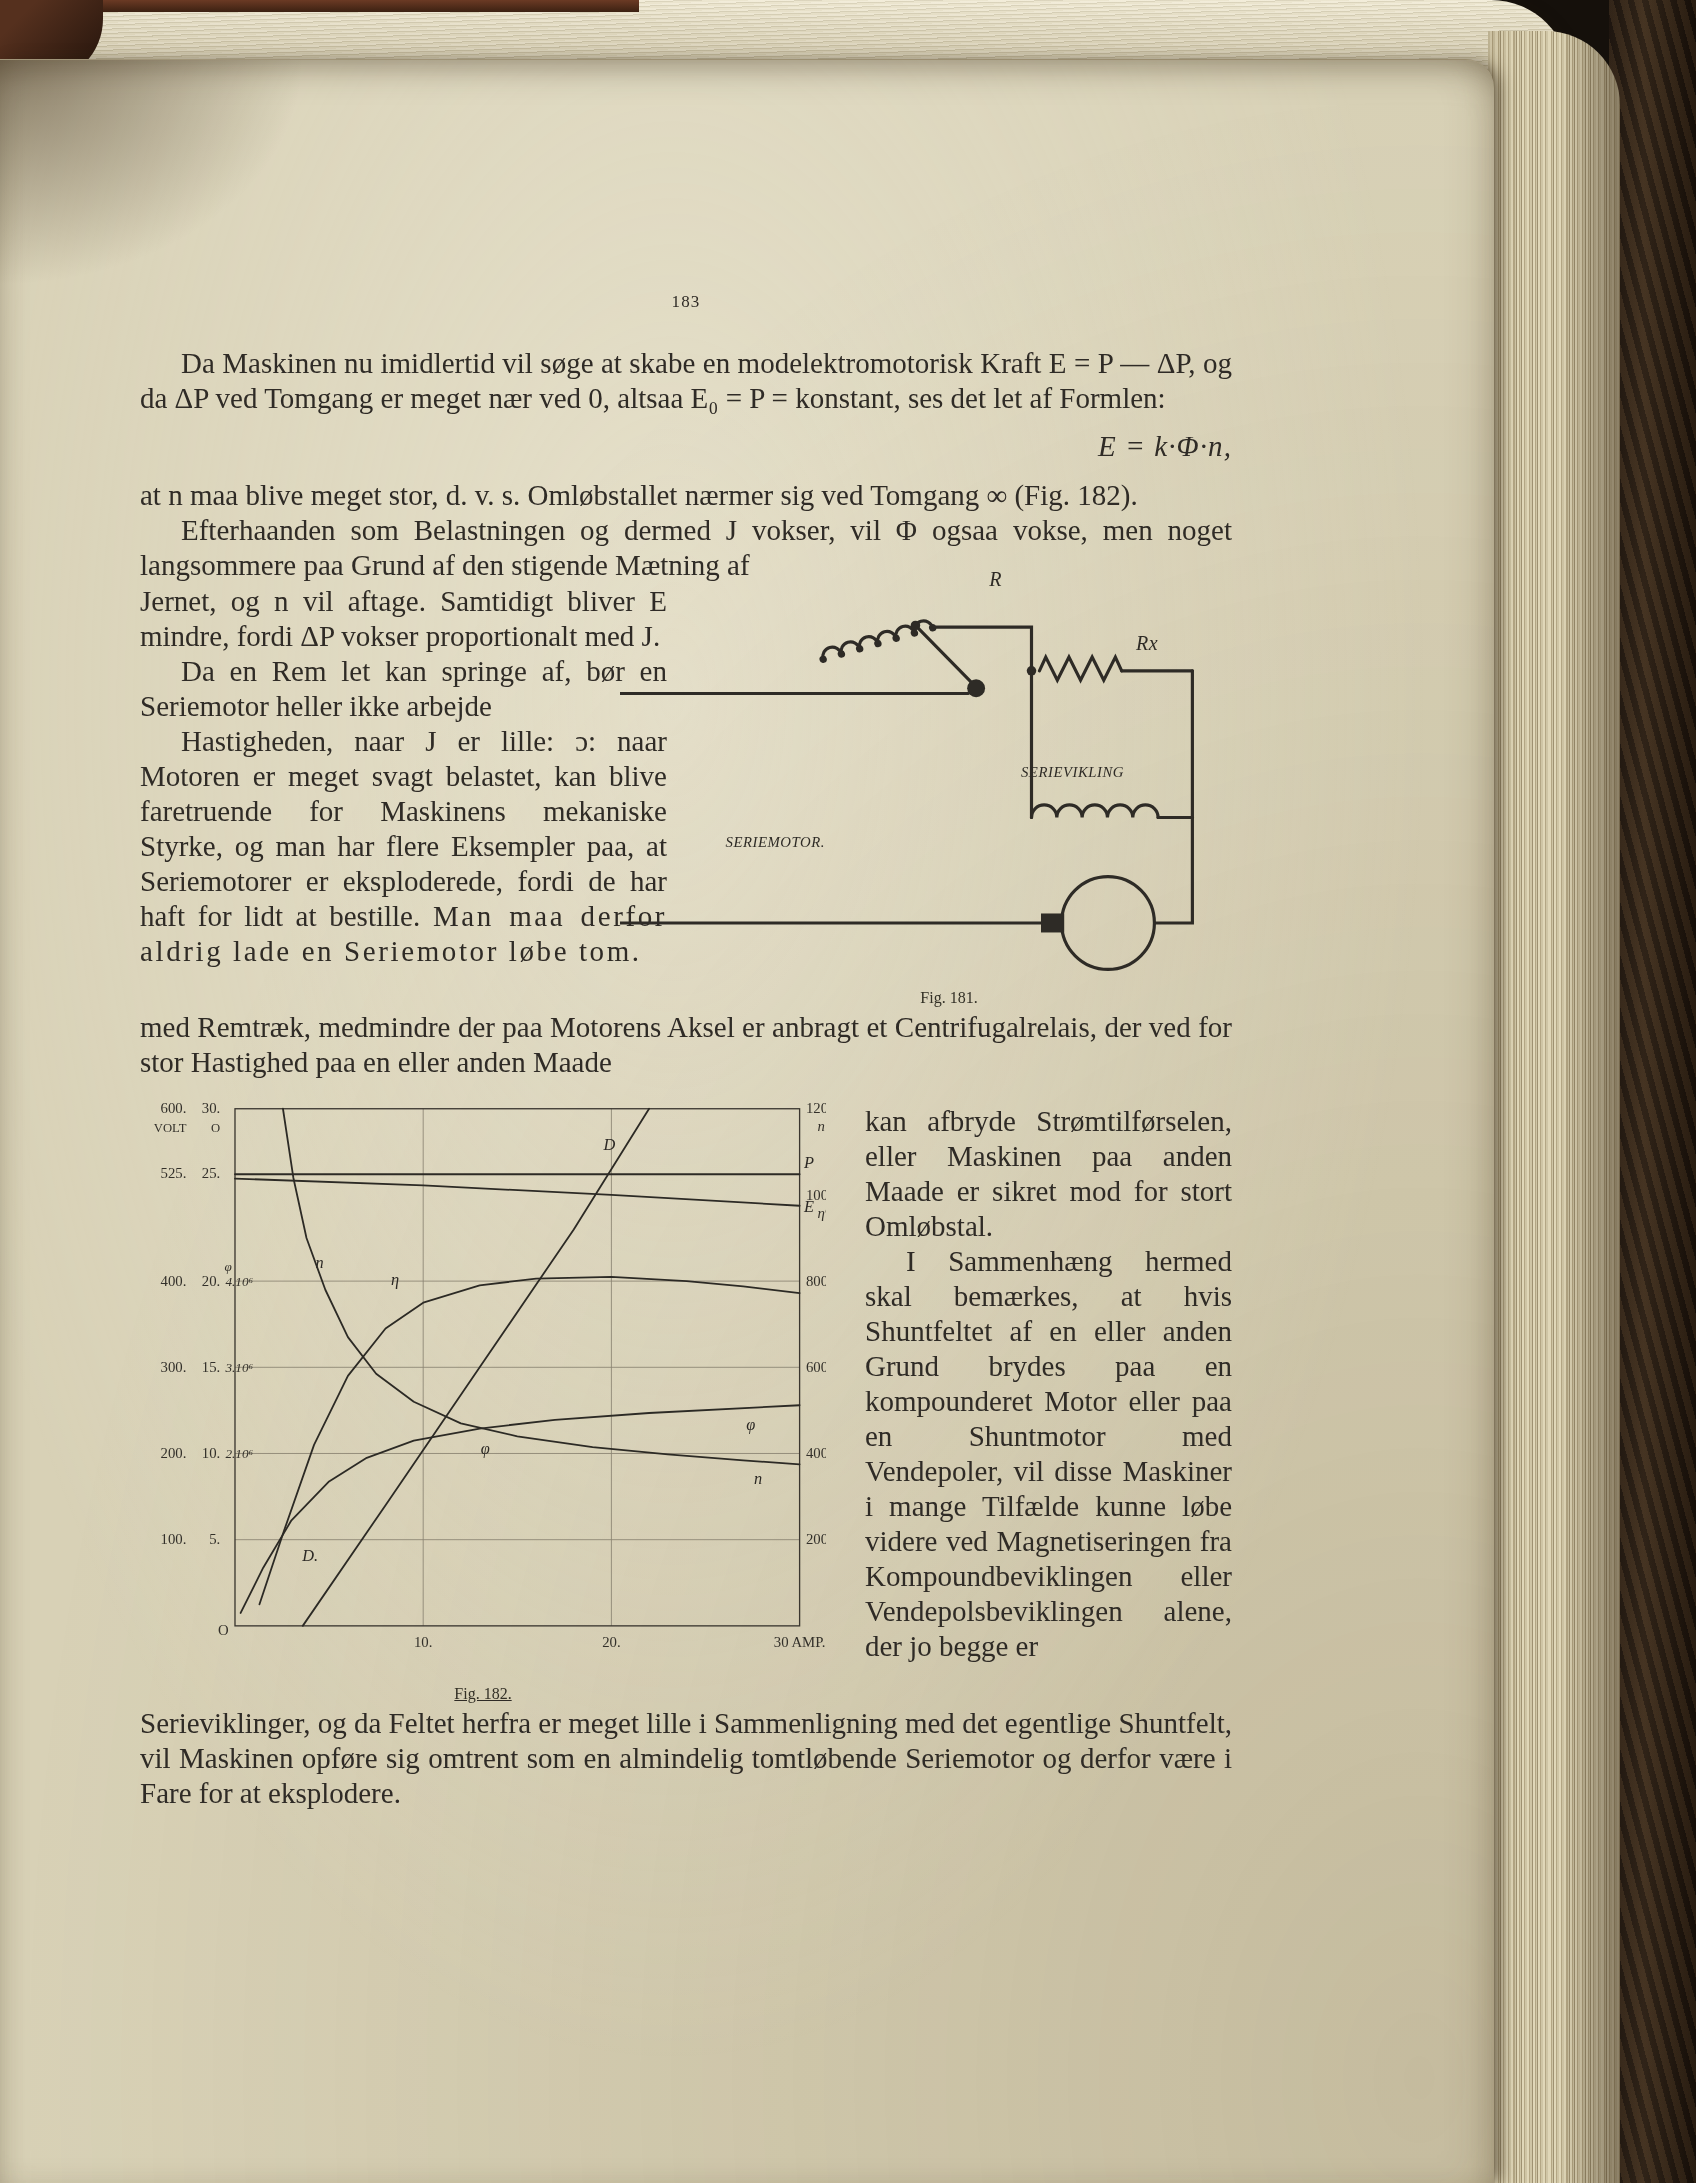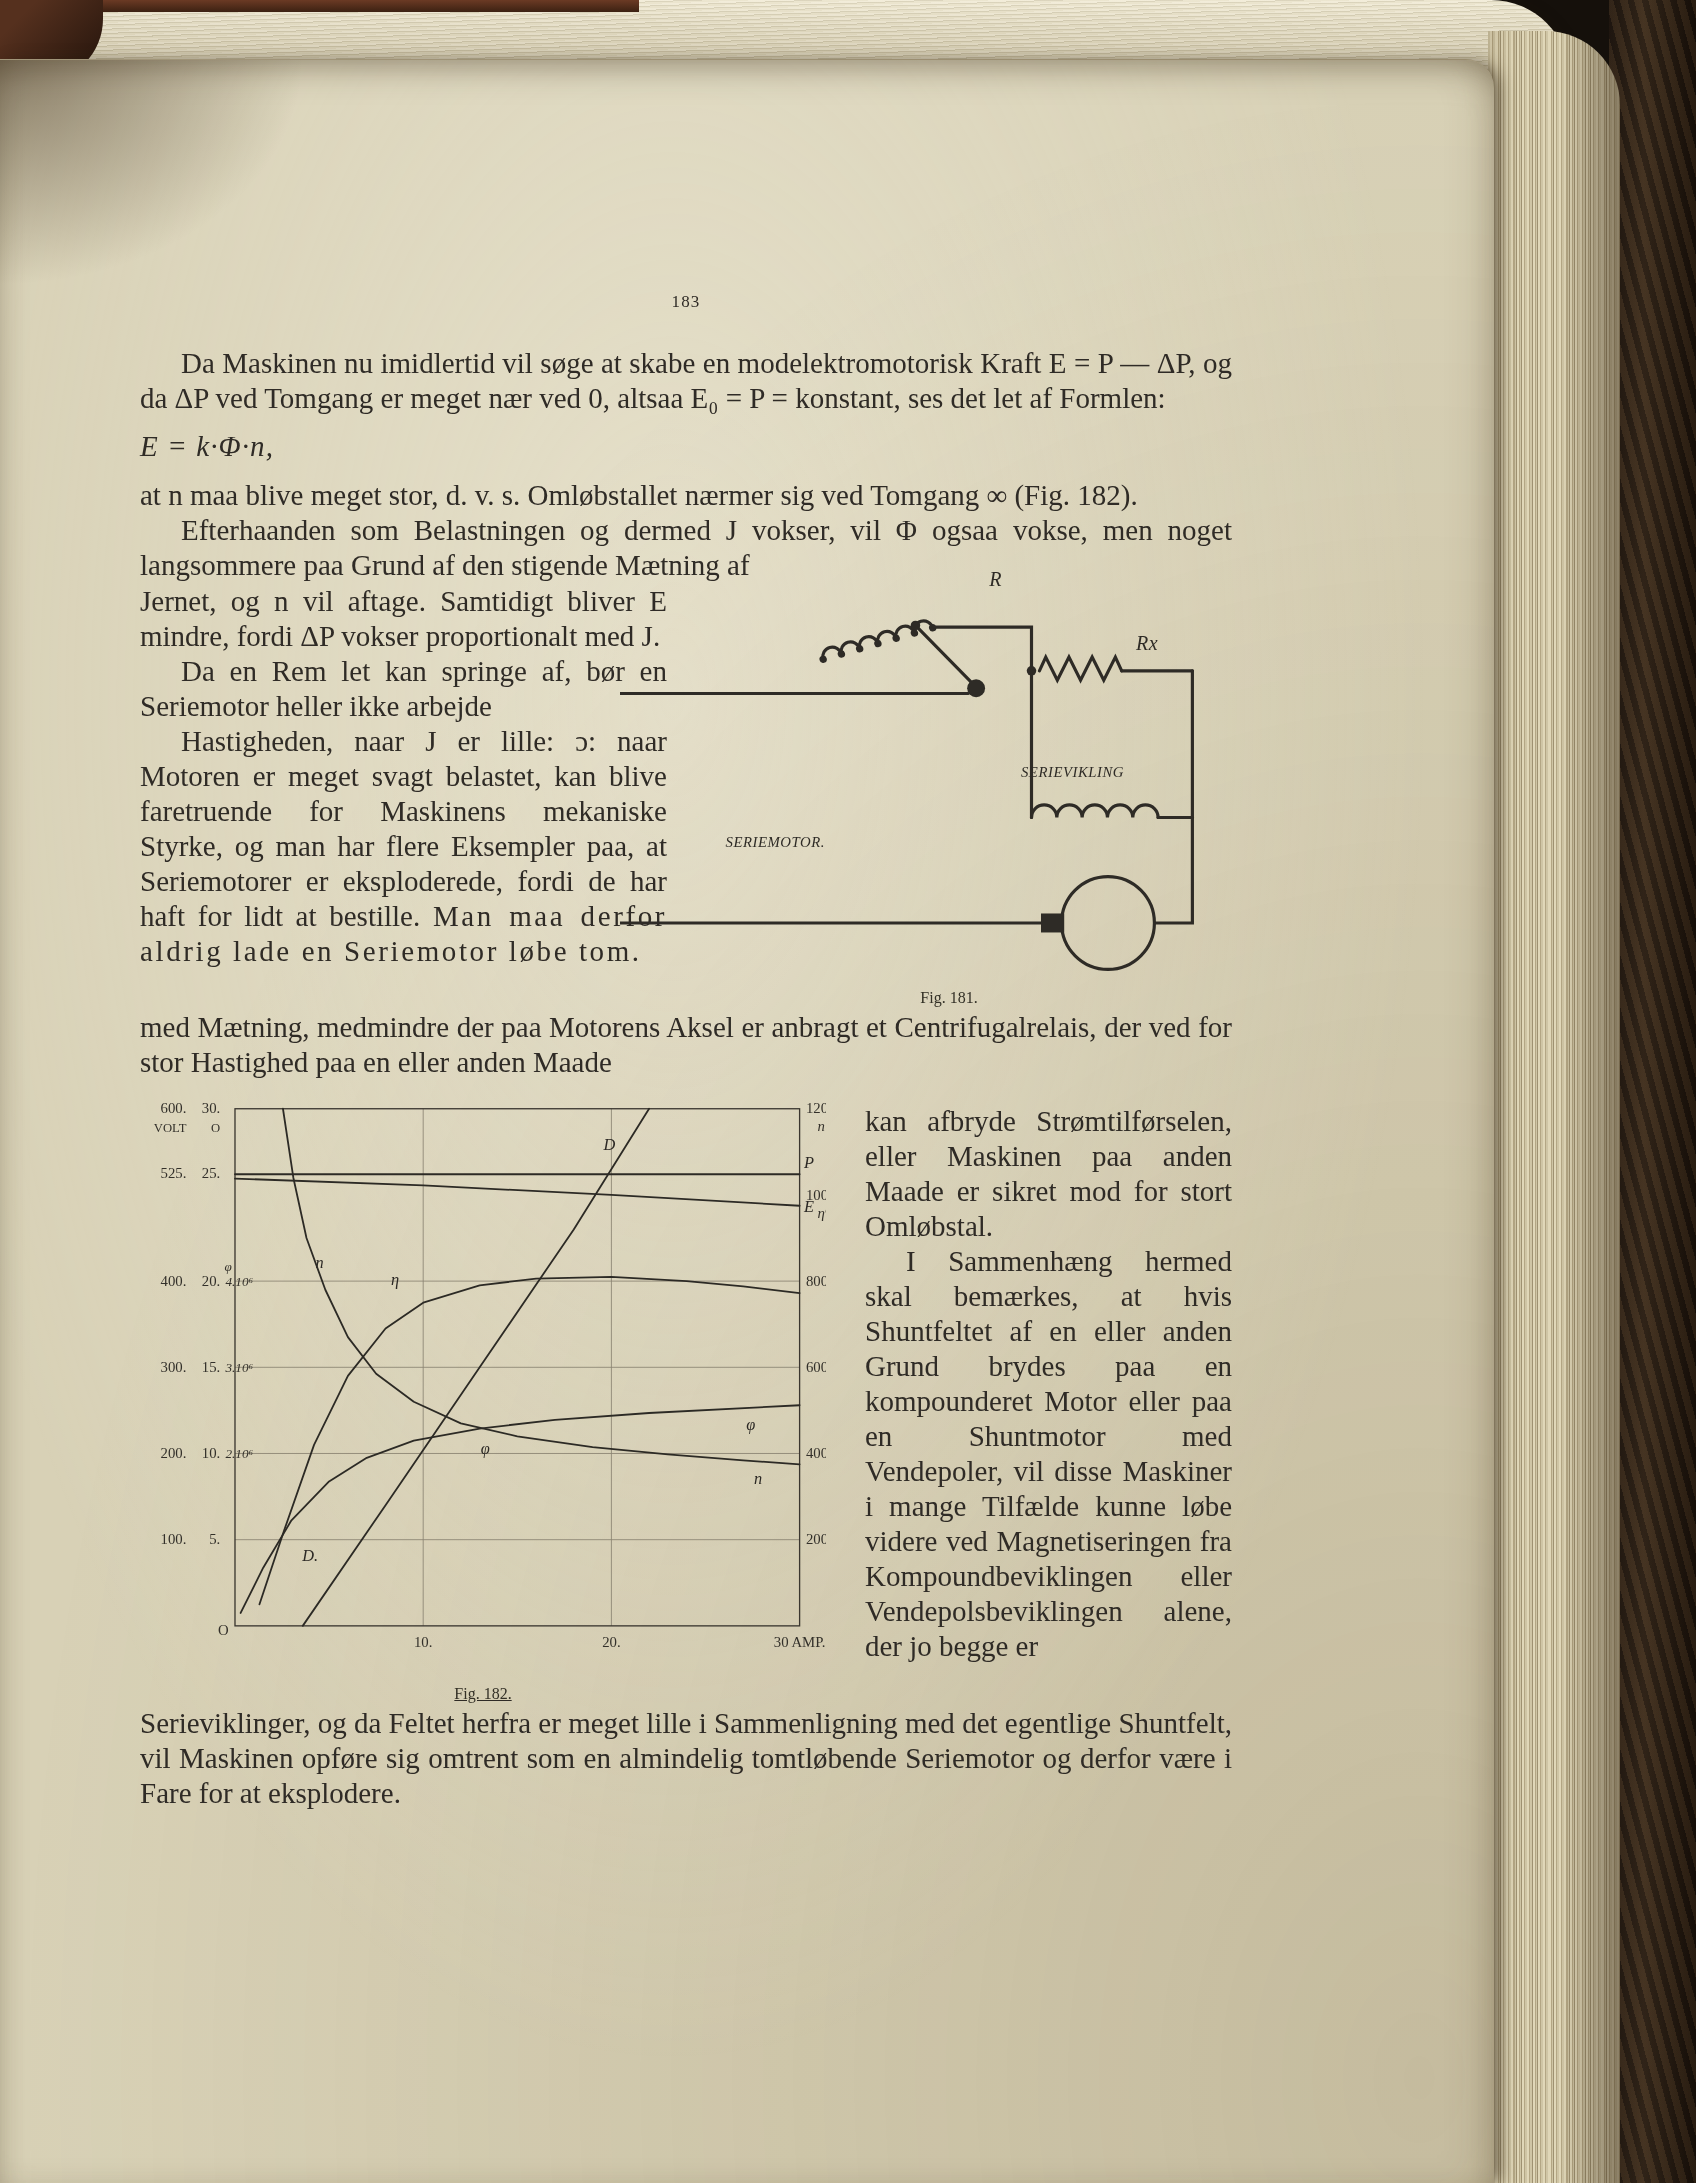--- a/index.html
+++ b/index.html
@@ -47,21 +47,21 @@
       inset 13.7px 0 32px -16px rgba(75,60,32,.22);
   }
   .page::before{content:"";position:absolute;left:0;top:0;width:306px;height:227px;
     background:radial-gradient(ellipse at 0 0,rgba(55,38,20,.5),transparent 70%);pointer-events:none;}
   .content{position:absolute;left:140px;top:224px;width:1092px;color:#2f2b26;
     font-size:29px;line-height:35px;}
   .page-number{text-align:center;font-size:17px;margin-bottom:27.4px;letter-spacing:1.1px;}
   p{margin:0;}
   .just{text-align:justify;}
   .indent{text-indent:41px;}
-  .formula{text-align:left;font-style:italic;margin:12.7px 0 13.7px 0;letter-spacing:1.1px;}
+  .formula{text-align:right;font-style:italic;margin:12.7px 0 13.7px 0;letter-spacing:1.1px;}
   .emph{letter-spacing:2.6px;}
   .rowA{display:flex;margin-top:1.1px;}
   .colA-text{width:527px;}
   .colA-fig{width:564px;}
   .fig181-svg{display:block;width:612px;height:422px;margin-left:-47px;margin-top:-25px;}
   .fig-caption{text-align:center;font-size:16px;line-height:24px;margin-top:5.3px;color:#333026;}
   .rowB{display:flex;margin-top:5.3px;}
   .colB-fig{width:686px;text-decoration:underline;}
   .chart-svg{display:block;width:686px;height:591px;}
   .colB-text{width:380px;margin-left:39px;padding-top:19px;}
@@ -140,21 +140,21 @@
             <rect x="798" y="672" width="44" height="36" fill="#2e2b26"></rect>
             <text x="700" y="52" class="figlabel big">R</text>
             <text x="978" y="172" class="figlabel big">Rx</text>
             <text x="760" y="414" class="figlabel">SERIEVIKLING</text>
             <text x="200" y="546" class="figlabel">SERIEMOTOR.</text>
           </svg>
           <div class="fig-caption">Fig. 181.</div>
         </div>
       </div>
 
-      <p class="just">med Mætning, medmindre der paa Motorens Aksel er anbragt et Centrifugalrelais, der ved for stor Hastighed paa en eller anden Maade</p>
+      <p class="just">med Remtræk, medmindre der paa Motorens Aksel er anbragt et Centrifugalrelais, der ved for stor Hastighed paa en eller anden Maade</p>
 
       <div class="rowB">
         <div class="colB-fig">
           <svg id="chart182" class="chart-svg" viewBox="0 0 1300 1120" style="font-size:55px">
               <line x1="180" y1="861.6666666666667" x2="1250" y2="861.6666666666667" class="grid"></line>
               <line x1="180" y1="698.3333333333334" x2="1250" y2="698.3333333333334" class="grid"></line>
               <line x1="180" y1="535" x2="1250" y2="535" class="grid"></line>
               <line x1="180" y1="371.66666666666674" x2="1250" y2="371.66666666666674" class="grid"></line>
               <line x1="536.6666666666666" y1="45" x2="536.6666666666666" y2="1025" class="grid"></line>
               <line x1="893.3333333333333" y1="45" x2="893.3333333333333" y2="1025" class="grid"></line>

